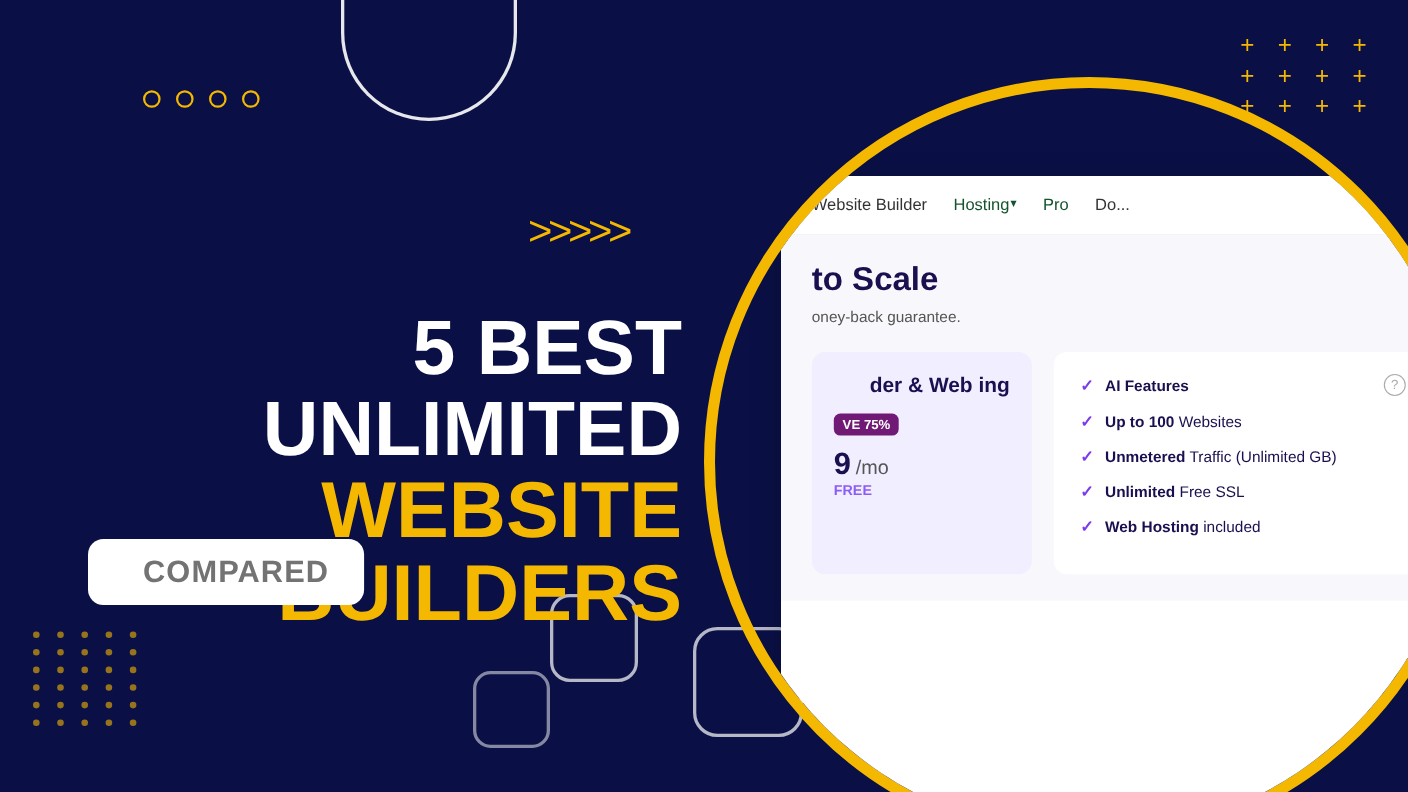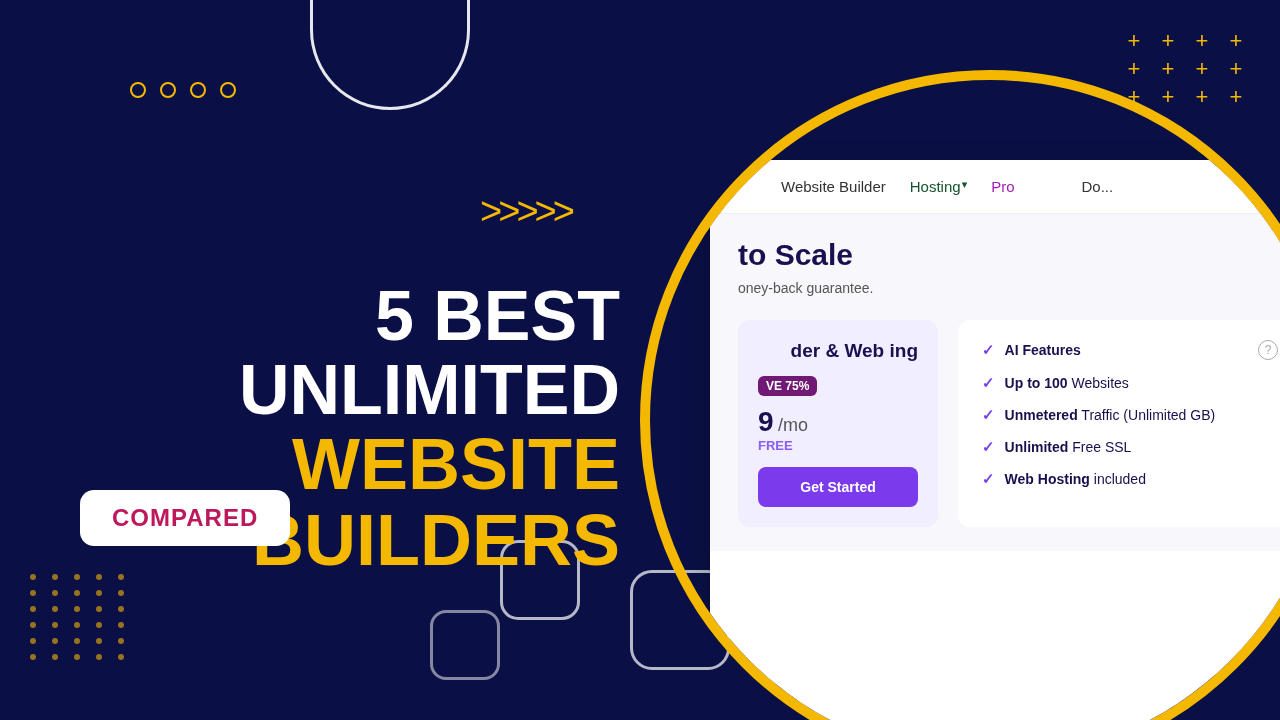--- a/index.html
+++ b/index.html
@@ -155,57 +155,57 @@
       top: 490px;
       left: 80px;
       background: white;
       border-radius: 14px;
       padding: 14px 32px;
       display: flex;
       align-items: center;
       justify-content: center;
     }
     .compared-text {
-      font-size: 24px;
+      font-size: 28px;
       font-weight: 900;
-      color: #be185d;
+      color: #737373;
       text-transform: uppercase;
       font-family: 'Arial Black', Arial, sans-serif;
       letter-spacing: 1px;
+      margin-left: 18px;
     }
 
     
     .nav-bar {
       background: white;
       padding: 18px 28px;
       display: flex;
       align-items: center;
       gap: 24px;
       border-bottom: 1px solid #eee;
     }
     .nav-item {
       font-size: 15px;
       color: #333;
       font-weight: 500;
-      margin-left: 43px;
     }
     .nav-item-hosting {
       font-size: 15px;
       color: #14532d;
       font-weight: 500;
       display: flex;
       align-items: flex-start;
       gap: 1px;
     }
     .nav-chevron {
       font-size: 11px;
     }
     .nav-item-pro {
       font-size: 15px;
-      color: #a21caf;
+      color: #14532d;
       font-weight: 500;
     }
 
     
     .content-area {
       padding: 24px 28px;
       background: #f8f8fc;
     }
 
     .page-title {
@@ -421,21 +421,20 @@
 
         <div class="plan-card-left">
           <div class="plan-title">der &amp; Web
 ing</div>
           <span class="save-badge">VE 75%</span>
           <div>
             <span class="price">9</span>
             <span class="price-suffix">/mo</span>
           </div>
           <div class="free-badge">FREE</div>
-          <button class="plan-button">Get Started</button>
         </div>
 
         <div class="features-card">
 
           <div class="feature-item">
             <span class="check-icon">✓</span>
             <span>
               <strong>AI Features</strong>
             </span>
             <span class="info-icon">?</span>

